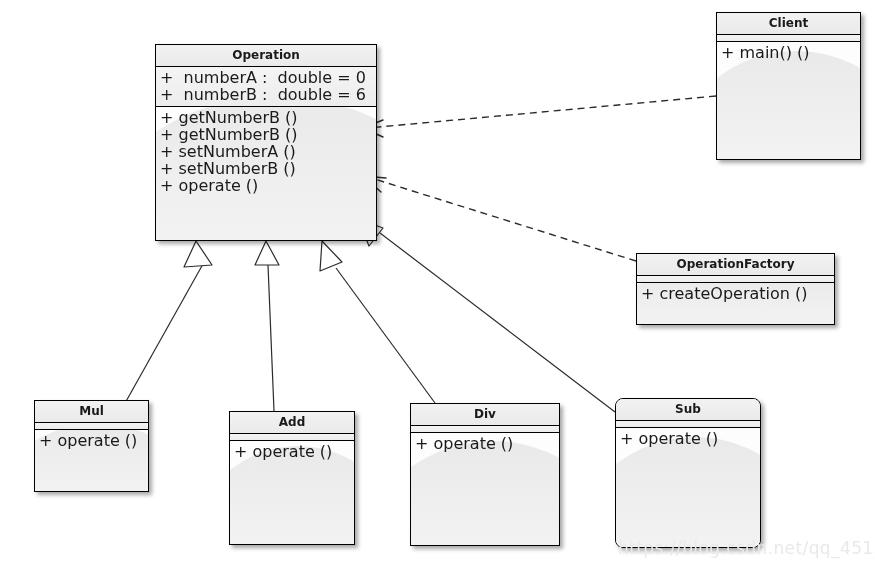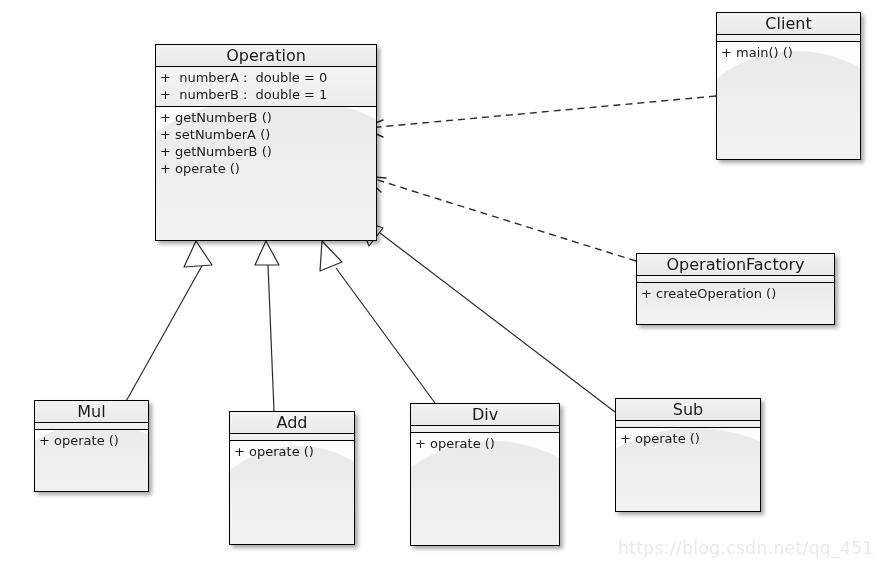--- a/index.html
+++ b/index.html
@@ -47,56 +47,56 @@
   }
   .uml-class .inner {
     position: relative;
     z-index: 2;
   }
   .uml-title {
     box-sizing: border-box;
     height: 22px;
     line-height: 21px;
     text-align: center;
-    font-size: 16px;
-    font-weight: normal;
+    font-size: 12px;
+    font-weight: bold;
     color: #1a1a1a;
     border-bottom: 1px solid #000000;
     background: linear-gradient(180deg,#f2f2f2 0%, #eaeaea 100%);
   }
   .uml-attrs {
     box-sizing: border-box;
     border-bottom: 1px solid #000000;
     padding: 2px 0 3px 0;
     background: linear-gradient(180deg,#f4f4f4 0%, #ededed 100%);
   }
   .uml-attrs.empty {
     padding: 0;
     height: 7px;
   }
   .uml-ops {
     box-sizing: border-box;
     padding: 2px 0 3px 0;
   }
   .uml-row {
-    font-size: 13px;
+    font-size: 16px;
     line-height: 17px;
     color: #1a1a1a;
     padding-left: 4px;
     white-space: pre;
   }
 
   
   #class-operation        { left: 155px; top: 44px;  width: 222px; height: 197px; }
   #class-client           { left: 716px; top: 12px;  width: 145px; height: 148px; }
   #class-operationfactory { left: 636px; top: 253px; width: 199px; height: 72px; }
   #class-mul              { left: 18px;  top: 400px; width: 115px; height: 92px; margin-left: 16px; }
   #class-add              { left: 229px; top: 411px; width: 126px; height: 134px; }
   #class-div              { left: 410px; top: 403px; width: 150px; height: 143px; }
-  #class-sub              { left: 615px; top: 398px; width: 146px; height: 114px; }
+  #class-sub              { left: 615px; top: 398px; width: 146px; height: 150px; border-radius: 8px; }
 
   
   #watermark {
     position: absolute;
     left: 618px;
     top: 538px;
     font-size: 17px;
     letter-spacing: .4px;
     color: #e9e9e9;
     white-space: nowrap;
@@ -148,26 +148,27 @@
       <polygon points="358,219 383,228 369,246" fill="#ffffff" stroke="#2b2b2b" stroke-width="1.2" stroke-linejoin="round"></polygon>
     </g>
   </svg>
 
   <div class="uml-class" id="class-operation">
     <div class="sheen"></div>
     <div class="inner">
       <div class="uml-title">Operation</div>
       <div class="uml-attrs">
         <div class="uml-row">+  numberA :  double = 0</div>
-        <div class="uml-row">+  numberB :  double = 1</div>
-      </div>
-      <div class="uml-ops">
+        <div class="uml-row">+  numberB :  double = 6</div>
+      </div>
+      <div class="uml-ops">
+        <div class="uml-row">+ getNumberB ()</div>
         <div class="uml-row">+ getNumberB ()</div>
         <div class="uml-row">+ setNumberA ()</div>
-        <div class="uml-row">+ getNumberB ()</div>
+        <div class="uml-row">+ setNumberB ()</div>
         <div class="uml-row">+ operate ()</div>
       </div>
     </div>
   </div>
 
   <div class="uml-class" id="class-client">
     <div class="sheen"></div>
     <div class="inner">
       <div class="uml-title">Client</div>
       <div class="uml-attrs empty"></div>

